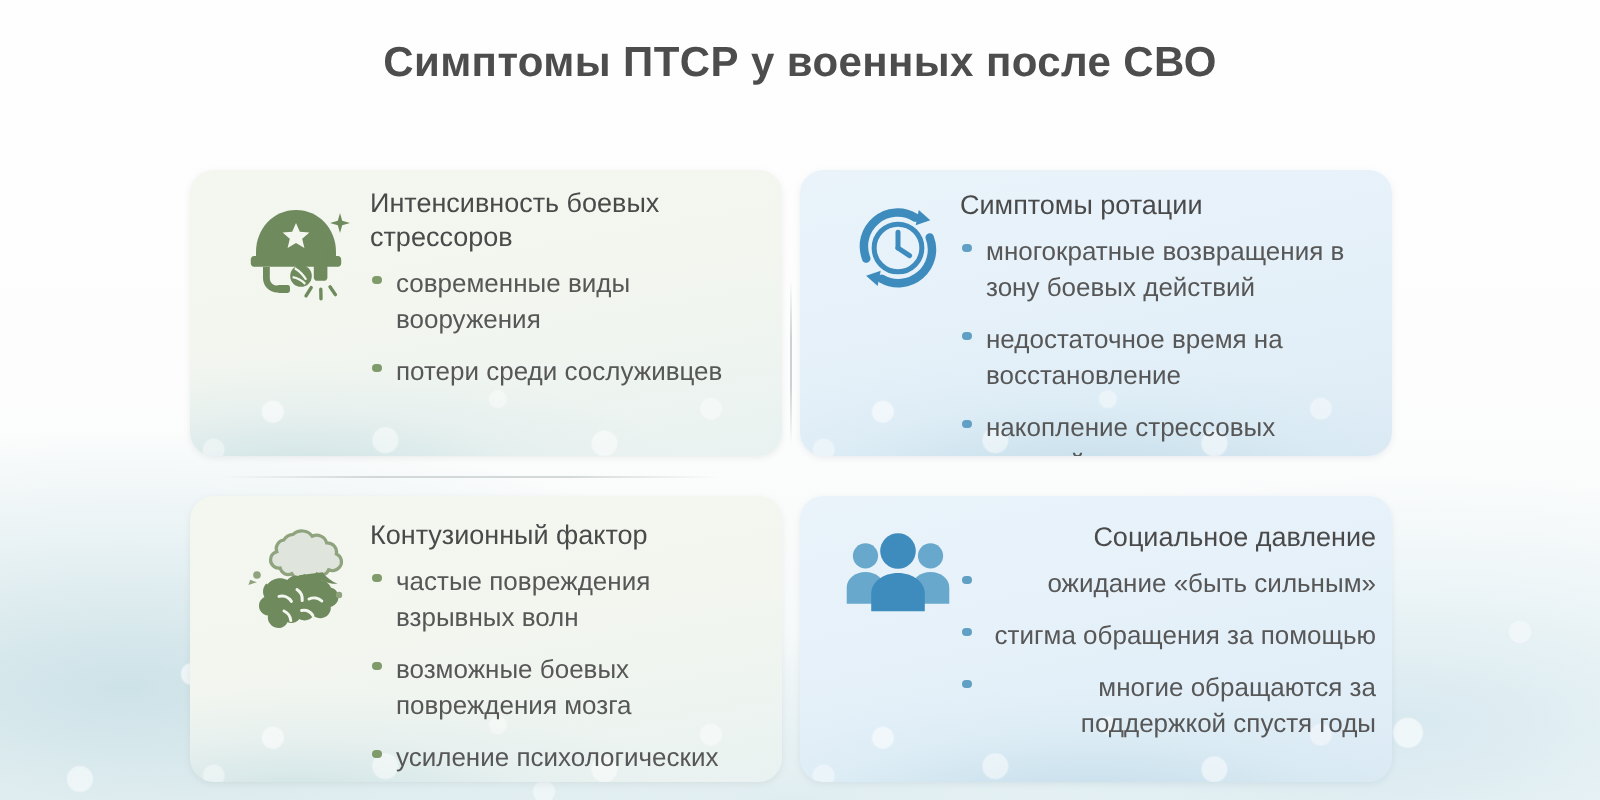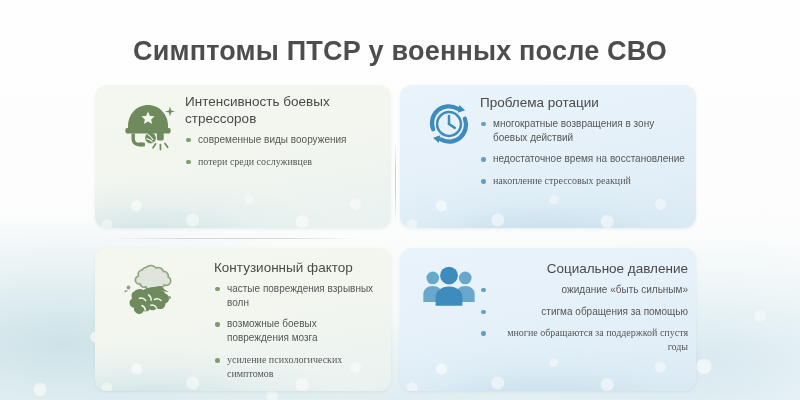--- a/index.html
+++ b/index.html
@@ -46,27 +46,26 @@
       radial-gradient(circle at 95% 60%, rgba(255,255,255,0.55) 0 5px, rgba(255,255,255,0) 6px);
     opacity: .75;
   }
 
   #title {
     position: absolute;
     top: 20px;
     left: 0;
     width: 800px;
     text-align: center;
-    font-size: 27px;
+    font-size: 21px;
     font-weight: bold;
     color: #4d4d4d;
     letter-spacing: .2px;
     z-index: 4;
     white-space: nowrap;
-    margin-top: 16px;
   }
 
   .card {
     position: absolute;
     border-radius: 12px;
     z-index: 3;
     box-sizing: border-box;
     overflow: hidden;
   }
   .card-green {
@@ -105,21 +104,21 @@
   .card-inner {
     position: relative;
     z-index: 2;
     display: flex;
     align-items: flex-start;
     height: 100%;
     box-sizing: border-box;
   }
   #card-1 .card-inner { padding: 9px 10px 0 18px; }
   #card-2 .card-inner { padding: 10px 8px 0 18px; }
-  #card-3 .card-inner { padding: 12px 10px 0 18px; gap: 29px; }
+  #card-3 .card-inner { padding: 12px 10px 0 18px; }
   #card-4 .card-inner { padding: 13px 8px 0 18px; text-align: right; }
 
   .icon-wrap {
     flex: 0 0 auto;
     display: flex;
     align-items: flex-start;
     justify-content: center;
   }
   #card-1 .icon-wrap { width: 72px; padding-top: 2px; }
   #card-2 .icon-wrap { width: 62px; padding-top: 4px; }
@@ -136,25 +135,25 @@
     margin: 0 0 5px 0;
   }
   .card-green .card-heading { color: #4a4a4a; }
   .card-blue  .card-heading { color: #4a4a4a; }
 
   .bullets { list-style: none; margin: 0; padding: 0; }
   .bullets li {
     position: relative;
     padding-left: 13px;
     margin-bottom: 8px;
-    font-size: 10px;
+    font-size: 13px;
     line-height: 1.38;
     color: #575757;
   }
-  .bullets li:last-child { margin-bottom: 0; font-family: Liberation Serif, serif; }
+  .bullets li:last-child { margin-bottom: 0; }
   .bullets li::before {
     content: "";
     position: absolute;
     left: 1px;
     top: 5px;
     width: 4.5px;
     height: 4.5px;
     border-radius: 50%;
   }
   .card-green .bullets li::before { background: #7f9a6b; }
@@ -239,21 +238,21 @@
             <path d="M15.4 45.8l-6-5.4 7.6-2.6z"></path>
           </g>
           <circle cx="26" cy="26" r="12.4" fill="none" stroke="#3e8bbd" stroke-width="2.6"></circle>
           <g stroke="#3e8bbd" stroke-width="2.6" stroke-linecap="round">
             <path d="M26 17.8V26"></path>
             <path d="M26 26l6 4"></path>
           </g>
         </svg>
       </div>
       <div class="card-body">
-        <div class="card-heading">Проблема ротации</div>
+        <div class="card-heading">Симптомы ротации</div>
         <ul class="bullets">
           <li>многократные возвращения в зону боевых действий</li>
           <li>недостаточное время на восстановление</li>
           <li>накопление стрессовых  реакций</li>
         </ul>
       </div>
     </div>
   </div>
 
   <div class="card card-green" id="card-3">

